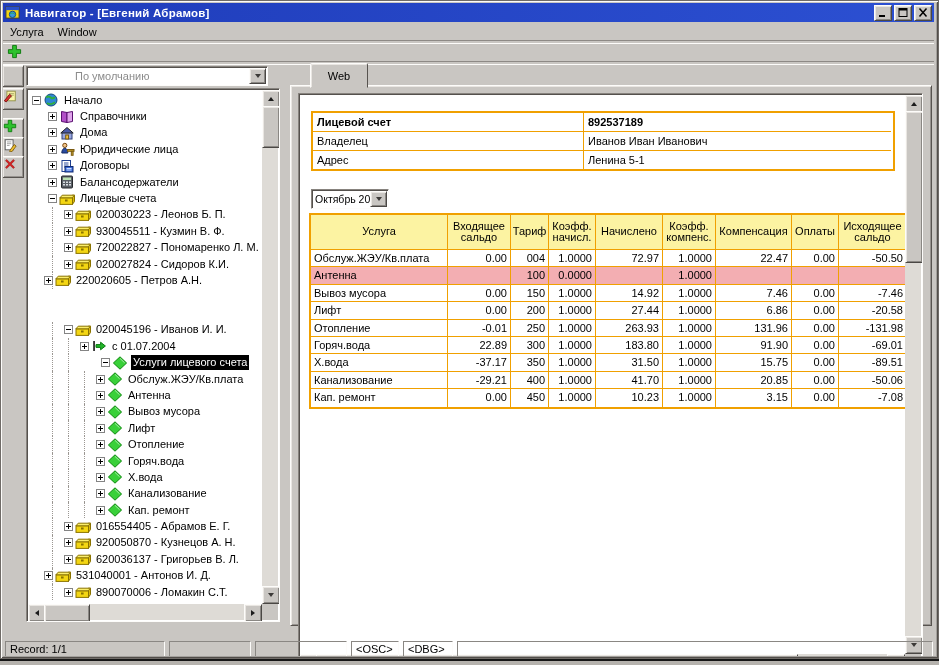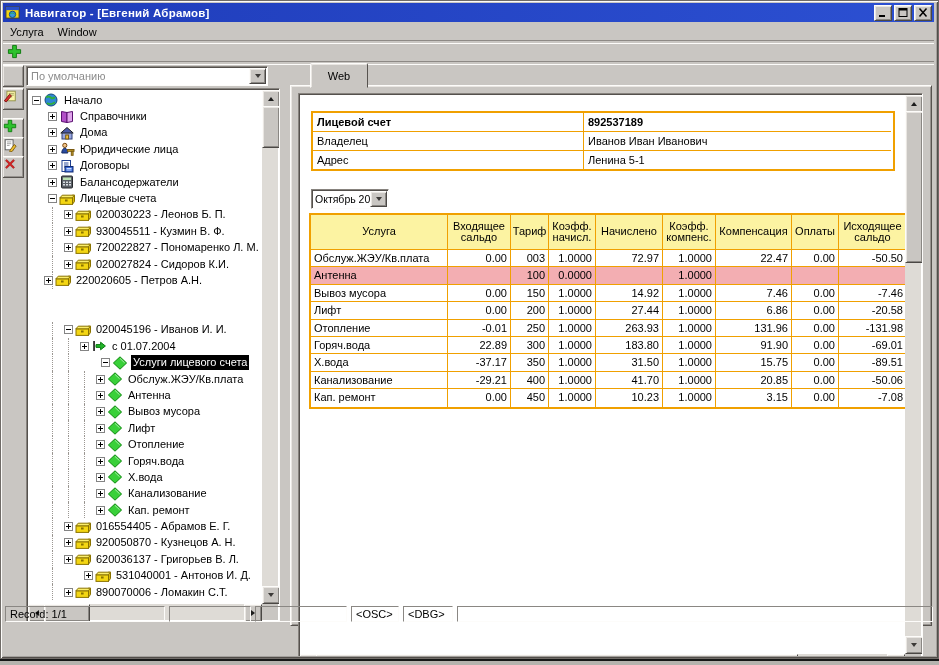--- a/index.html
+++ b/index.html
@@ -29,21 +29,21 @@
   .menu-item{padding:1px 7px;}
   .hline{left:3px;width:931px;height:2px;border-top:1px solid #8d8985;border-bottom:1px solid #fdfcfa;}
   #toolbar-top{left:3px;top:41px;width:931px;height:20px;display:flex;align-items:center;}
   .tool-flat{width:22px;height:20px;display:flex;align-items:center;justify-content:center;}
   .tool-flat svg{width:15px;height:15px;}
   
   .side-btn{left:2px;width:20px;height:20px;}
   .side-btn svg{width:14px;height:14px;}
   
   #filter-combo{left:26px;top:66px;width:242px;height:20px;box-sizing:border-box;background:#fff;display:flex;align-items:center;}
-  #filter-combo .val{flex:1;color:#8b8b8b;padding:0 4px;white-space:nowrap;overflow:hidden;}
+  #filter-combo .val{flex:1;color:#8b8b8b;padding:0 4px;white-space:nowrap;overflow:hidden;margin-left:44px;}
   .combo-arrow{width:15px;height:14px;margin-right:1px;}
   .tri-down{width:0;height:0;border-left:3.5px solid transparent;border-right:3.5px solid transparent;border-top:4.5px solid #3c3a38;}
   .tri-up{width:0;height:0;border-left:3.5px solid transparent;border-right:3.5px solid transparent;border-bottom:4.5px solid #1c1c1c;}
   .tri-left{width:0;height:0;border-top:3.5px solid transparent;border-bottom:3.5px solid transparent;border-right:4.5px solid #1c1c1c;}
   .tri-right{width:0;height:0;border-top:3.5px solid transparent;border-bottom:3.5px solid transparent;border-left:4.5px solid #1c1c1c;}
   
   #tree-panel{left:26px;top:88px;width:254px;height:534px;box-sizing:border-box;background:#fff;overflow:hidden;}
   #tree-rows{position:absolute;left:1px;top:2px;right:17px;bottom:17px;overflow:hidden;padding-top:1px;}
   .trow{position:relative;height:16.4px;display:flex;align-items:center;white-space:nowrap;}
   .vline{position:absolute;top:0;bottom:0;border-left:1px dotted #9b9792;}
@@ -74,21 +74,21 @@
   
   #svc-table{position:absolute;left:10px;top:119px;border:2px solid #f0a000;display:grid;
     grid-template-columns:137px 63px 38px 47px 67px 53px 76px 47px 67px;background:#fff;}
   .svc-h{background:#fcf3a2;display:flex;align-items:center;justify-content:center;text-align:center;height:35px;line-height:11.5px;padding:0 1px;border-bottom:1px solid #f0a000;border-right:1px solid #f0a000;box-sizing:border-box;white-space:normal;}
   .svc-c{height:17.4px;line-height:17.4px;padding:0 3px;border-bottom:1px solid #f0a000;border-right:1px solid #f0a000;box-sizing:border-box;white-space:nowrap;overflow:hidden;}
   .svc-c.num{text-align:right;}
   .svc-c.pink{background:#f3aeb2;}
   .c-last{border-right:none !important;}
   .r-last{border-bottom:none !important;}
   
-  #statusbar{left:3px;top:604px;width:932px;height:20px;}
+  #statusbar{left:3px;top:639px;width:932px;height:20px;}
   .stat-panel{position:absolute;top:2px;height:16px;border:1px solid;border-color:#8a8783 #fdfcfa #fdfcfa #8a8783;box-sizing:border-box;line-height:14px;padding:0 4px;white-space:nowrap;}
   svg{display:block;}
 </style>
 </head>
 <body>
 
 <div class="abs" id="titlebar">
   <span class="ticon16">
       <svg viewBox="0 0 16 16">
         <rect x="1" y="2" width="14" height="12" fill="#f3d613" stroke="#3a3a3a"></rect>
@@ -505,21 +505,21 @@
         <span class="node-icon">
           <svg viewBox="0 0 16 14">
             <path d="M13.2 3.2h2.3v6.3l-2 2.7z" fill="#d9b80e" stroke="#8a7300"></path>
             <rect x="1" y="5.8" width="12.5" height="6.6" fill="#f3d613" stroke="#8a7300"></rect>
             <path d="M1 5.8 3.2 3.2h12.3l-2.3 2.6z" fill="#fbee6a" stroke="#8a7300"></path>
             <rect x="6" y="7.5" width="2.6" height="2" fill="#8a7300"></rect>
           </svg>
         </span>
         <span class="tlabel">620036137 - Григорьев В. Л.</span>
       </div>
-      <div class="trow" style="padding-left: 56px;">
+      <div class="trow" style="padding-left: 16px;">
         <i class="vline" style="left: 24px;"></i>
         <span class="expand plus"></span>
         <span class="node-icon">
           <svg viewBox="0 0 16 14">
             <path d="M13.2 3.2h2.3v6.3l-2 2.7z" fill="#d9b80e" stroke="#8a7300"></path>
             <rect x="1" y="5.8" width="12.5" height="6.6" fill="#f3d613" stroke="#8a7300"></rect>
             <path d="M1 5.8 3.2 3.2h12.3l-2.3 2.6z" fill="#fbee6a" stroke="#8a7300"></path>
             <rect x="6" y="7.5" width="2.6" height="2" fill="#8a7300"></rect>
           </svg>
         </span>
@@ -603,21 +603,21 @@
       <div class="svc-h">Входящее сальдо</div>
       <div class="svc-h">Тариф</div>
       <div class="svc-h">Коэфф. начисл.</div>
       <div class="svc-h">Начислено</div>
       <div class="svc-h">Коэфф. компенс.</div>
       <div class="svc-h">Компенсация</div>
       <div class="svc-h">Оплаты</div>
       <div class="svc-h c-last">Исходящее сальдо</div>
       <div class="svc-c">Обслуж.ЖЭУ/Кв.плата</div>
       <div class="svc-c num">0.00</div>
-      <div class="svc-c num">003</div>
+      <div class="svc-c num">004</div>
       <div class="svc-c num">1.0000</div>
       <div class="svc-c num">72.97</div>
       <div class="svc-c num">1.0000</div>
       <div class="svc-c num">22.47</div>
       <div class="svc-c num">0.00</div>
       <div class="svc-c num c-last">-50.50</div>
       <div class="svc-c pink">Антенна</div>
       <div class="svc-c num pink"></div>
       <div class="svc-c num pink">100</div>
       <div class="svc-c num pink">0.0000</div>

